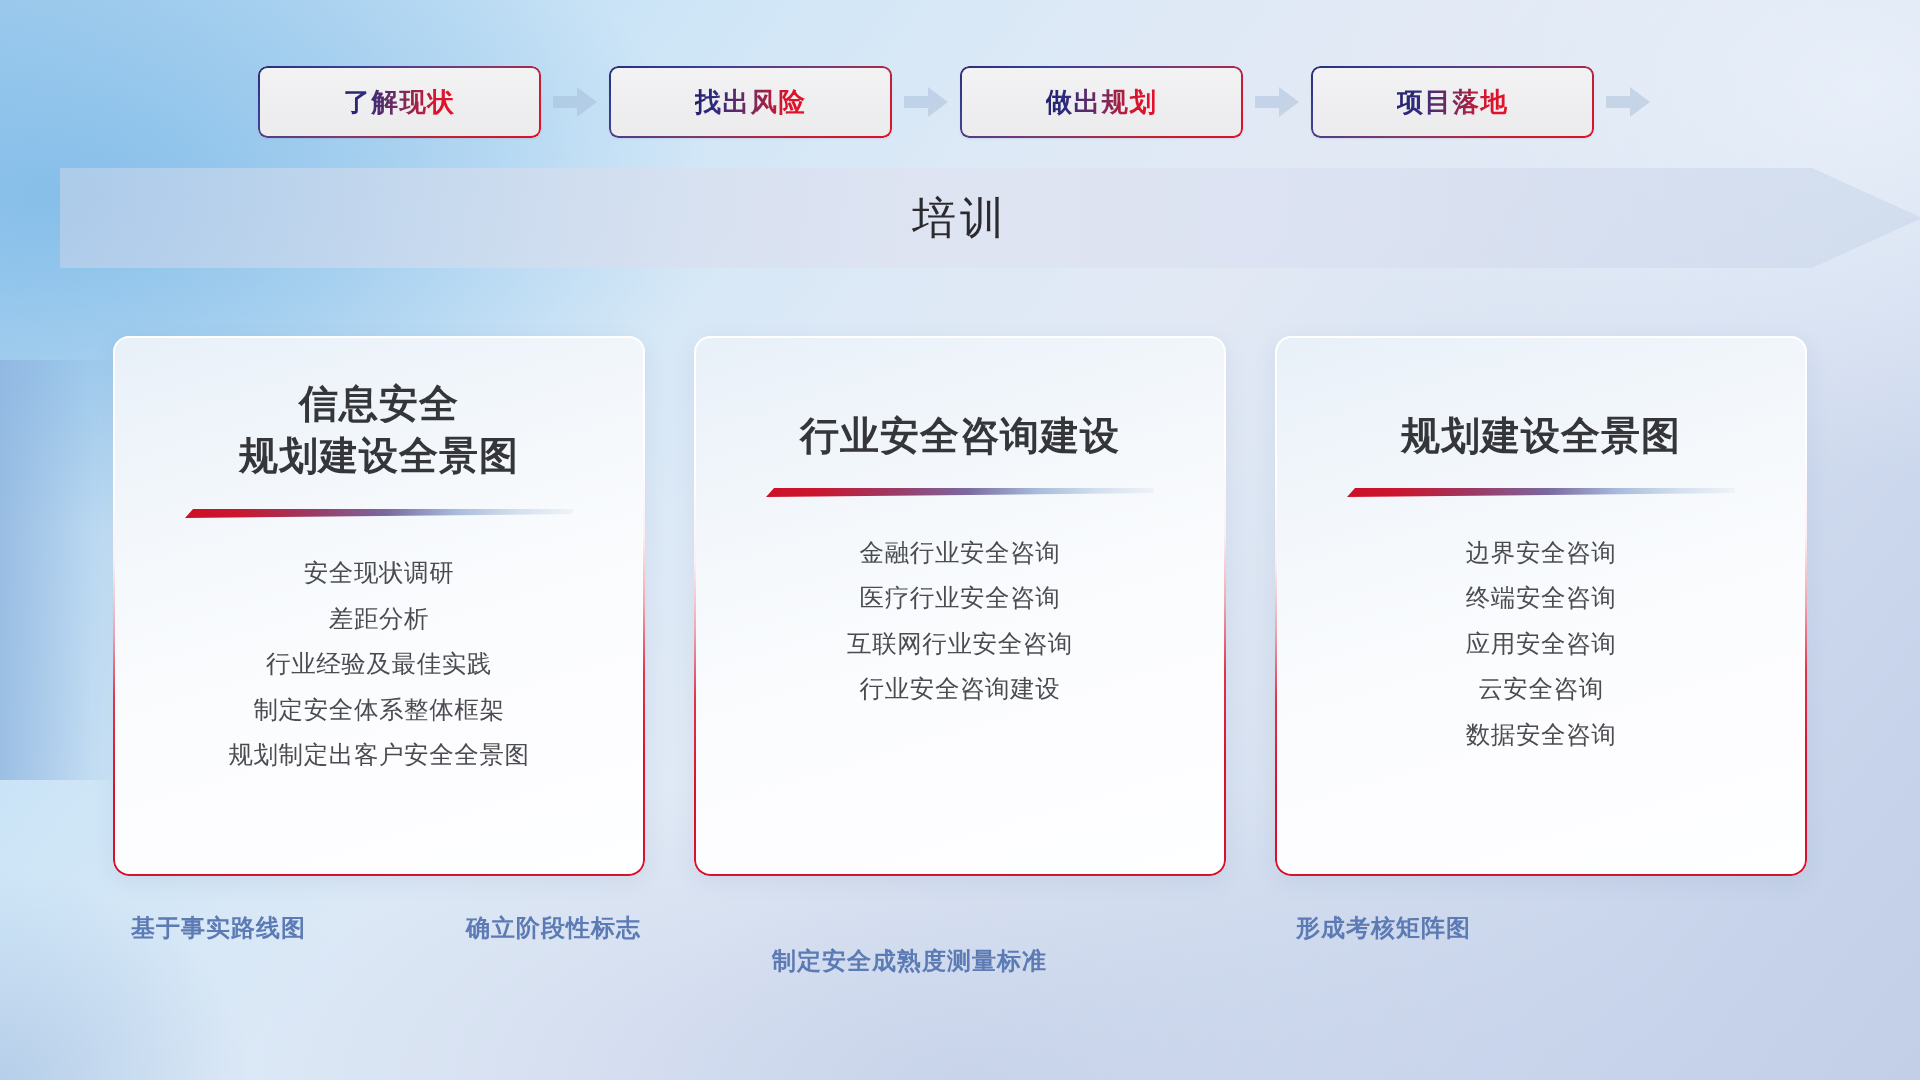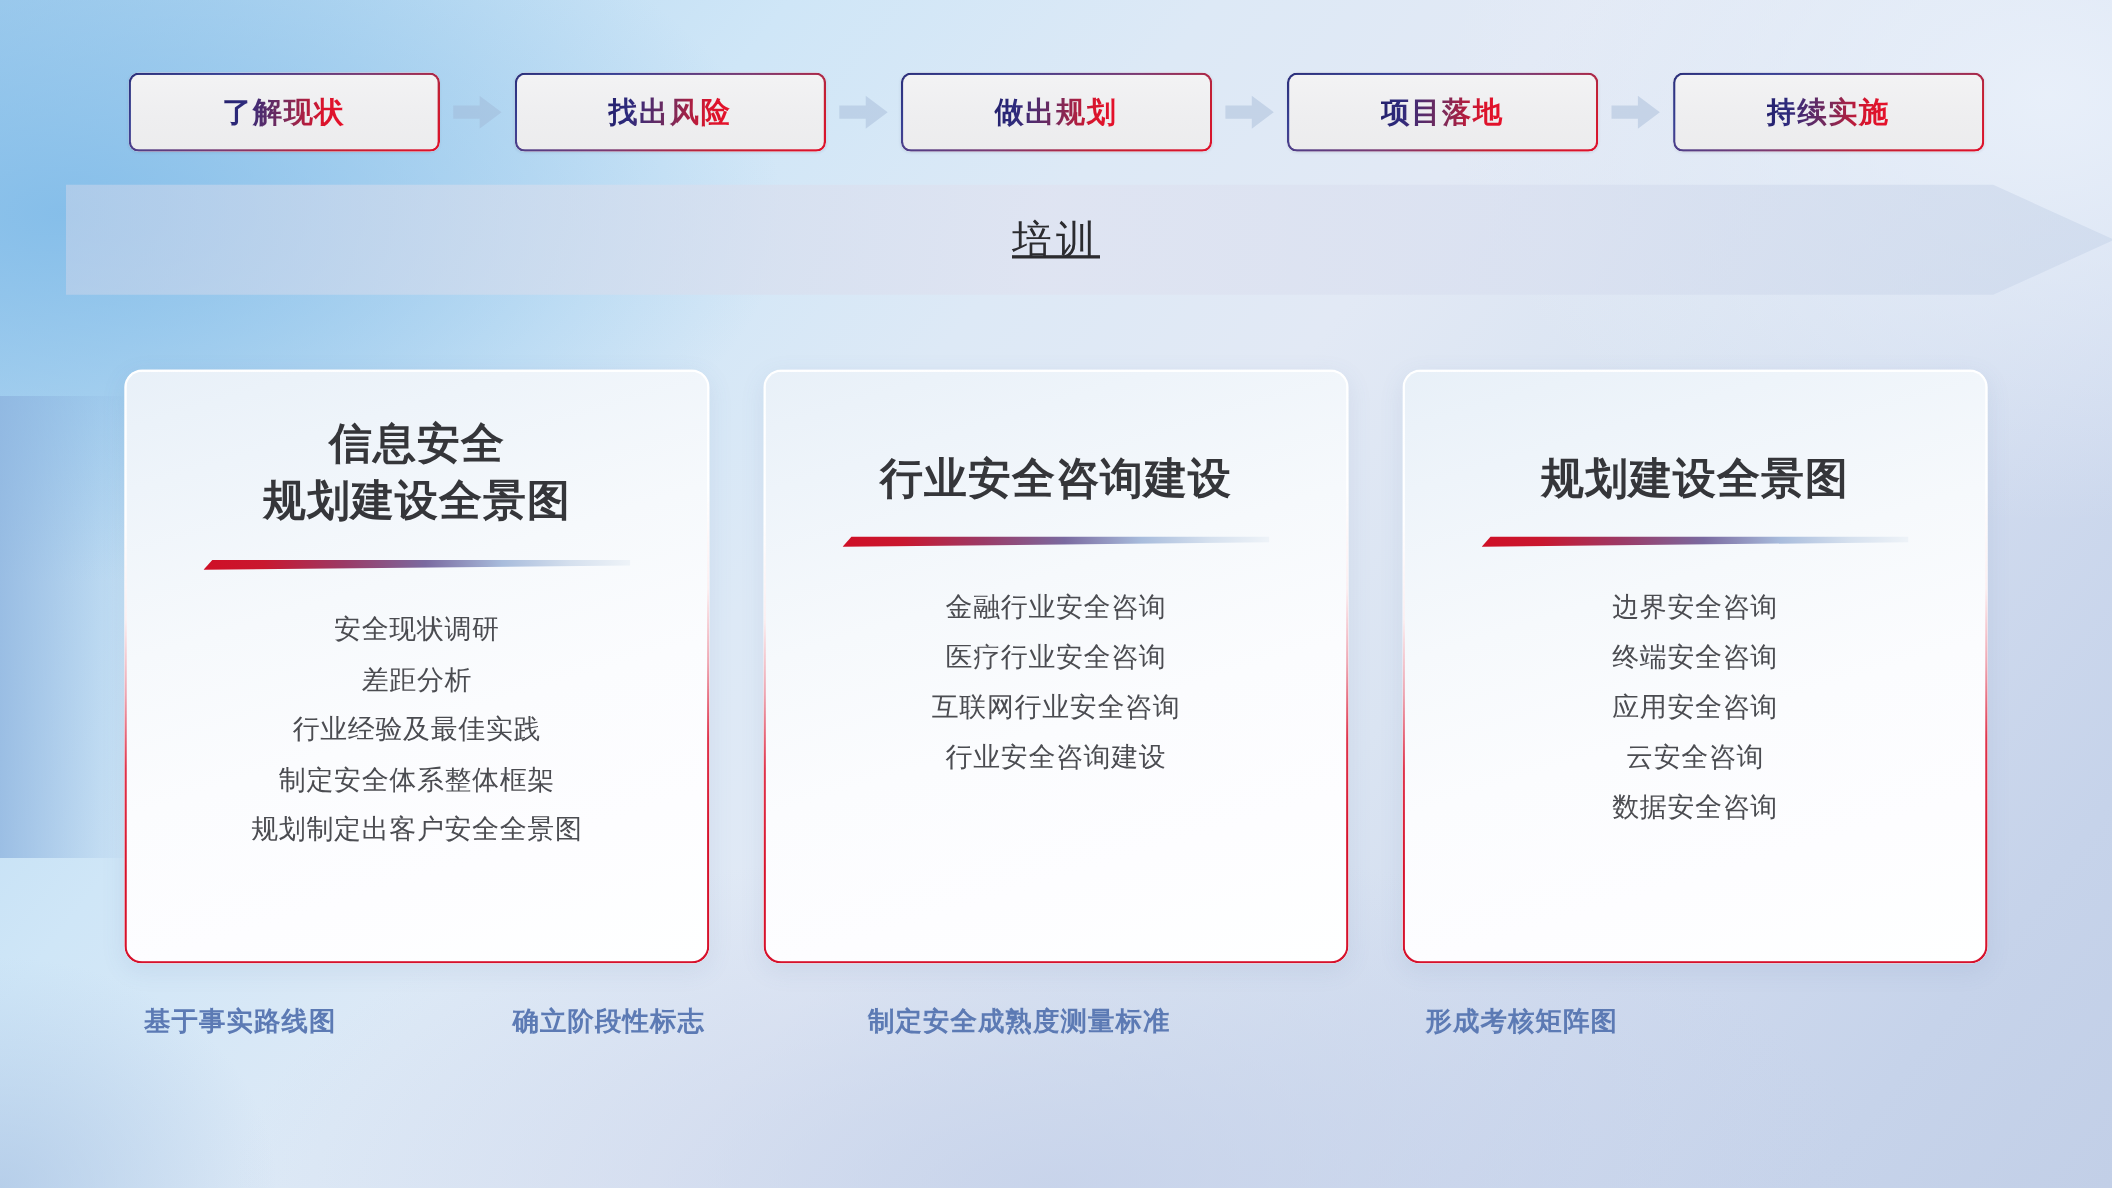--- a/index.html
+++ b/index.html
@@ -73,21 +73,21 @@
   .step-arrow svg{ width:100%; height:100%; display:block; }
 
   
   #banner{
     position:absolute; left:60px; top:160px; width:1862px; height:116px; z-index:3;
   }
   #banner svg{ width:100%; height:100%; display:block; }
   #banner .btxt{
     position:absolute; left:0; top:0; width:1800px; height:116px;
     display:flex; align-items:center; justify-content:center;
-    font-size:36px; font-weight:normal; color:#2b2b2f; letter-spacing:4px;text-decoration:underline;
+    font-size:44px; font-weight:normal; color:#2b2b2f; letter-spacing:4px;
   }
 
   
   #cards{
     position:absolute; left:0; top:336px; width:1920px; height:540px; z-index:5;
   }
   .card{
     position:absolute; top:0; width:532px; height:540px;
     border-radius:16px;
     background:linear-gradient(163deg,#e8f0f8 0%,#eef4fa 16%,#f6f9fc 38%,#fbfcfe 58%,#fdfdff 78%,#feffff 100%);
@@ -140,21 +140,21 @@
 
   
   #captions{ position:absolute; left:0; top:912px; width:1599px; height:50px; z-index:5; }
   .caption{
     position:absolute; top:0;
     font-size:24px; font-weight:bold; color:#5c7ab4;
     letter-spacing:1px; white-space:nowrap;
   }
   #cap0{ left:131px; }
   #cap1{ left:466px; }
-  #cap2{ left:789px; }
+  #cap2{ left:772px;margin-top:33px; }
   #cap3{ left:1296px; }
 </style>
 </head>
 <body>
 
 <div id="bg">
   <div class="layer1"></div>
   <div class="layer2"></div>
   <div class="layer3"></div>
   <div class="layer4"></div>
@@ -209,23 +209,20 @@
 
   <div class="step">
     <span class="step-label">项目落地</span>
   </div>
   <div class="step-arrow">
     <svg viewBox="0 0 48 34">
       <path d="M2 11 H26 V2 L46 17 L26 32 V23 H2 Z" fill="#9fb5d4"></path>
     </svg>
   </div>
 
-  <div class="step">
-    <span class="step-label">持续实施</span>
-  </div>
 </div>
 
 <div id="cards">
 
   <div class="card" id="card0">
     <div class="card-inner">
       <div class="card-title">信息安全
 规划建设全景图</div>
       <div class="divider">
         <svg viewBox="0 0 388 16" preserveAspectRatio="none">

